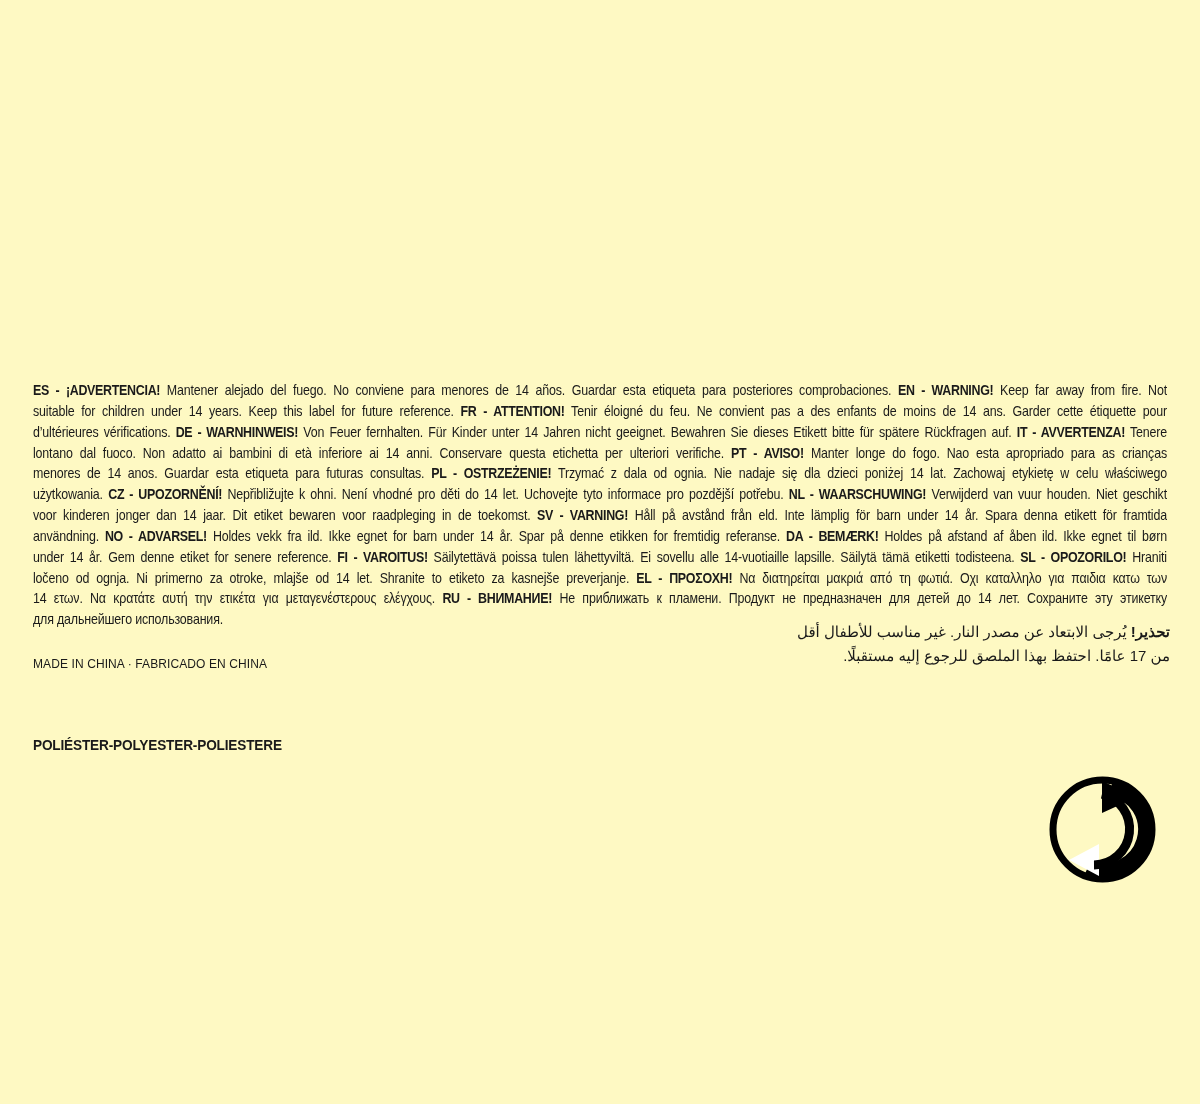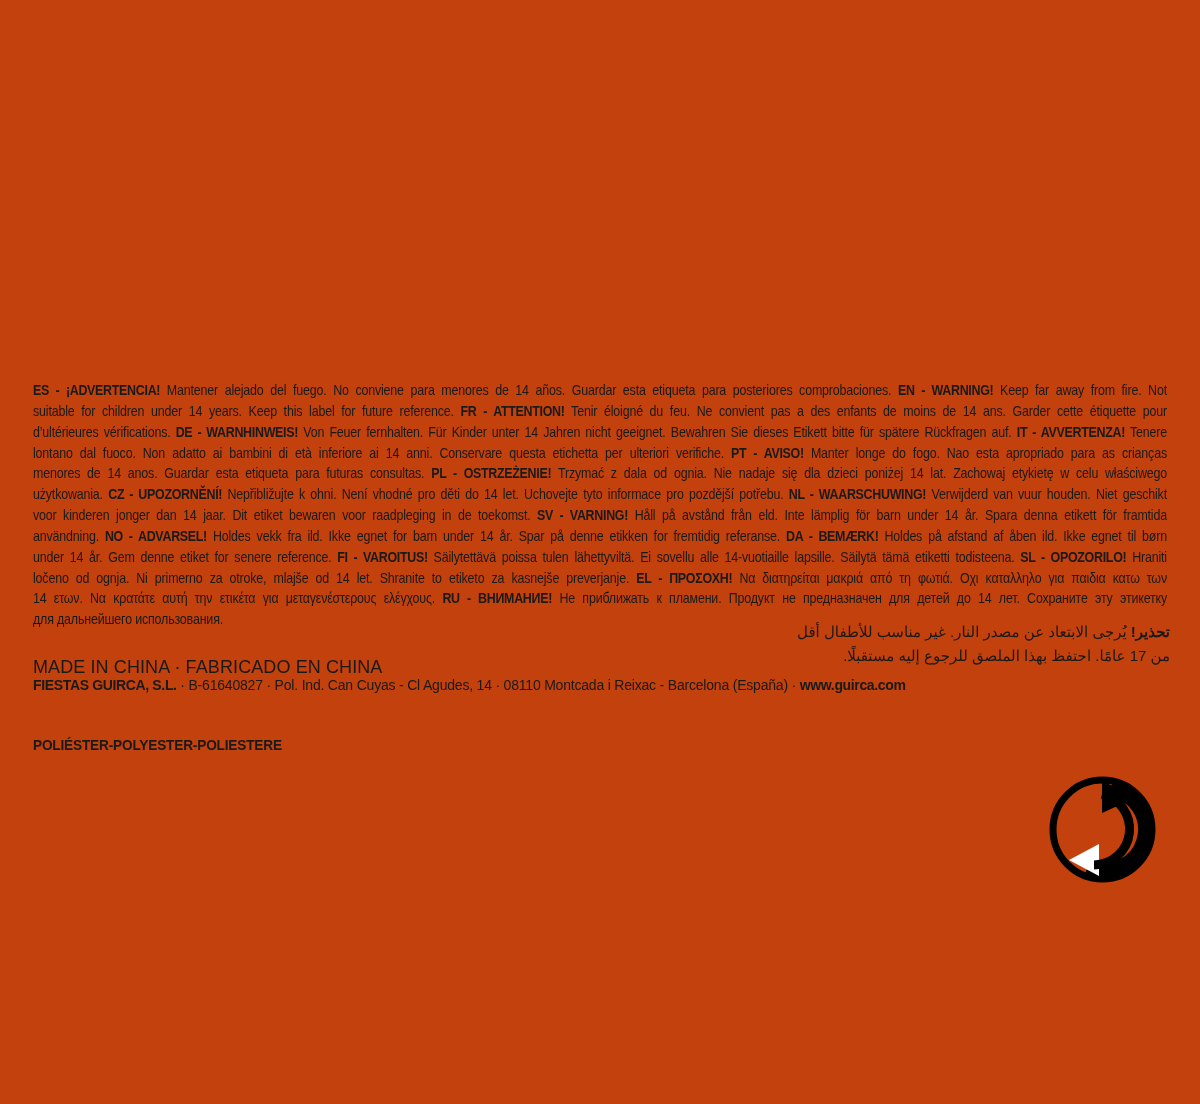--- a/index.html
+++ b/index.html
@@ -1,20 +1,20 @@
 <!DOCTYPE html>
 <html><head>
 <meta charset="utf-8">
 <style>
   html, body { margin: 0; padding: 0; background: #fff; }
   .page {
     position: relative;
     width: 1200px;
     height: 1104px;
-    background: #c2410c;
+    background: #fef9c3;
     overflow: hidden;
     font-family: "Liberation Sans", "DejaVu Sans", sans-serif;
     color: #1a1a1a;
   }
   
   .warning {
     position: absolute;
     left: 33px;
     top: 380px;
     width: 1330px;
@@ -44,21 +44,21 @@
     font-size: 15px;
     line-height: 24px;
   }
   .arabic .line { text-align: right; text-align-last: right; }
   .arabic .seg-b { letter-spacing: 0; }
   
   .origin {
     position: absolute;
     left: 33px;
     top: 657px;
-    font-size: 18px;
+    font-size: 12px;
     letter-spacing: 0.1px;
   }
   .company {
     position: absolute;
     left: 33px;
     top: 677px;
     width: 1000px;
     font-size: 14px;
     letter-spacing: -0.2px;
   }
@@ -103,23 +103,20 @@
       <div class="line left"><span class="seg">для дальнейшего использования.</span></div>
     </div>
 
   <div class="arabic">
       <div class="line right"><span class="seg seg-b">تحذير!</span><span class="seg"> يُرجى الابتعاد عن مصدر النار. غير مناسب للأطفال أقل</span></div>
       <div class="line right"><span class="seg">من 17 عامًا. احتفظ بهذا الملصق للرجوع إليه مستقبلًا.</span></div>
     </div>
 
   <div class="origin">MADE IN CHINA · FABRICADO EN CHINA</div>
 
-  <div class="company">
-      <div class="line left"><span class="seg seg-b">FIESTAS GUIRCA, S.L.</span><span class="seg"> · B-61640827 · Pol. Ind. Can Cuyas - Cl Agudes, 14 · 08110 Montcada i Reixac - Barcelona (España) · </span><span class="seg seg-b">www.guirca.com</span></div>
-    </div>
 
   <div class="material">POLIÉSTER-POLYESTER-POLIESTERE</div>
 
   <div class="greendot">
     <svg viewBox="0 0 107 107" width="107" height="107" aria-hidden="true">
 
       <circle cx="53.5" cy="53.5" r="49.5" fill="none" stroke="#000" stroke-width="7"></circle>
 
       <path d="M62 13 A41 41 0 1 1 39 91" fill="none" stroke="#000" stroke-width="15"></path>
 

